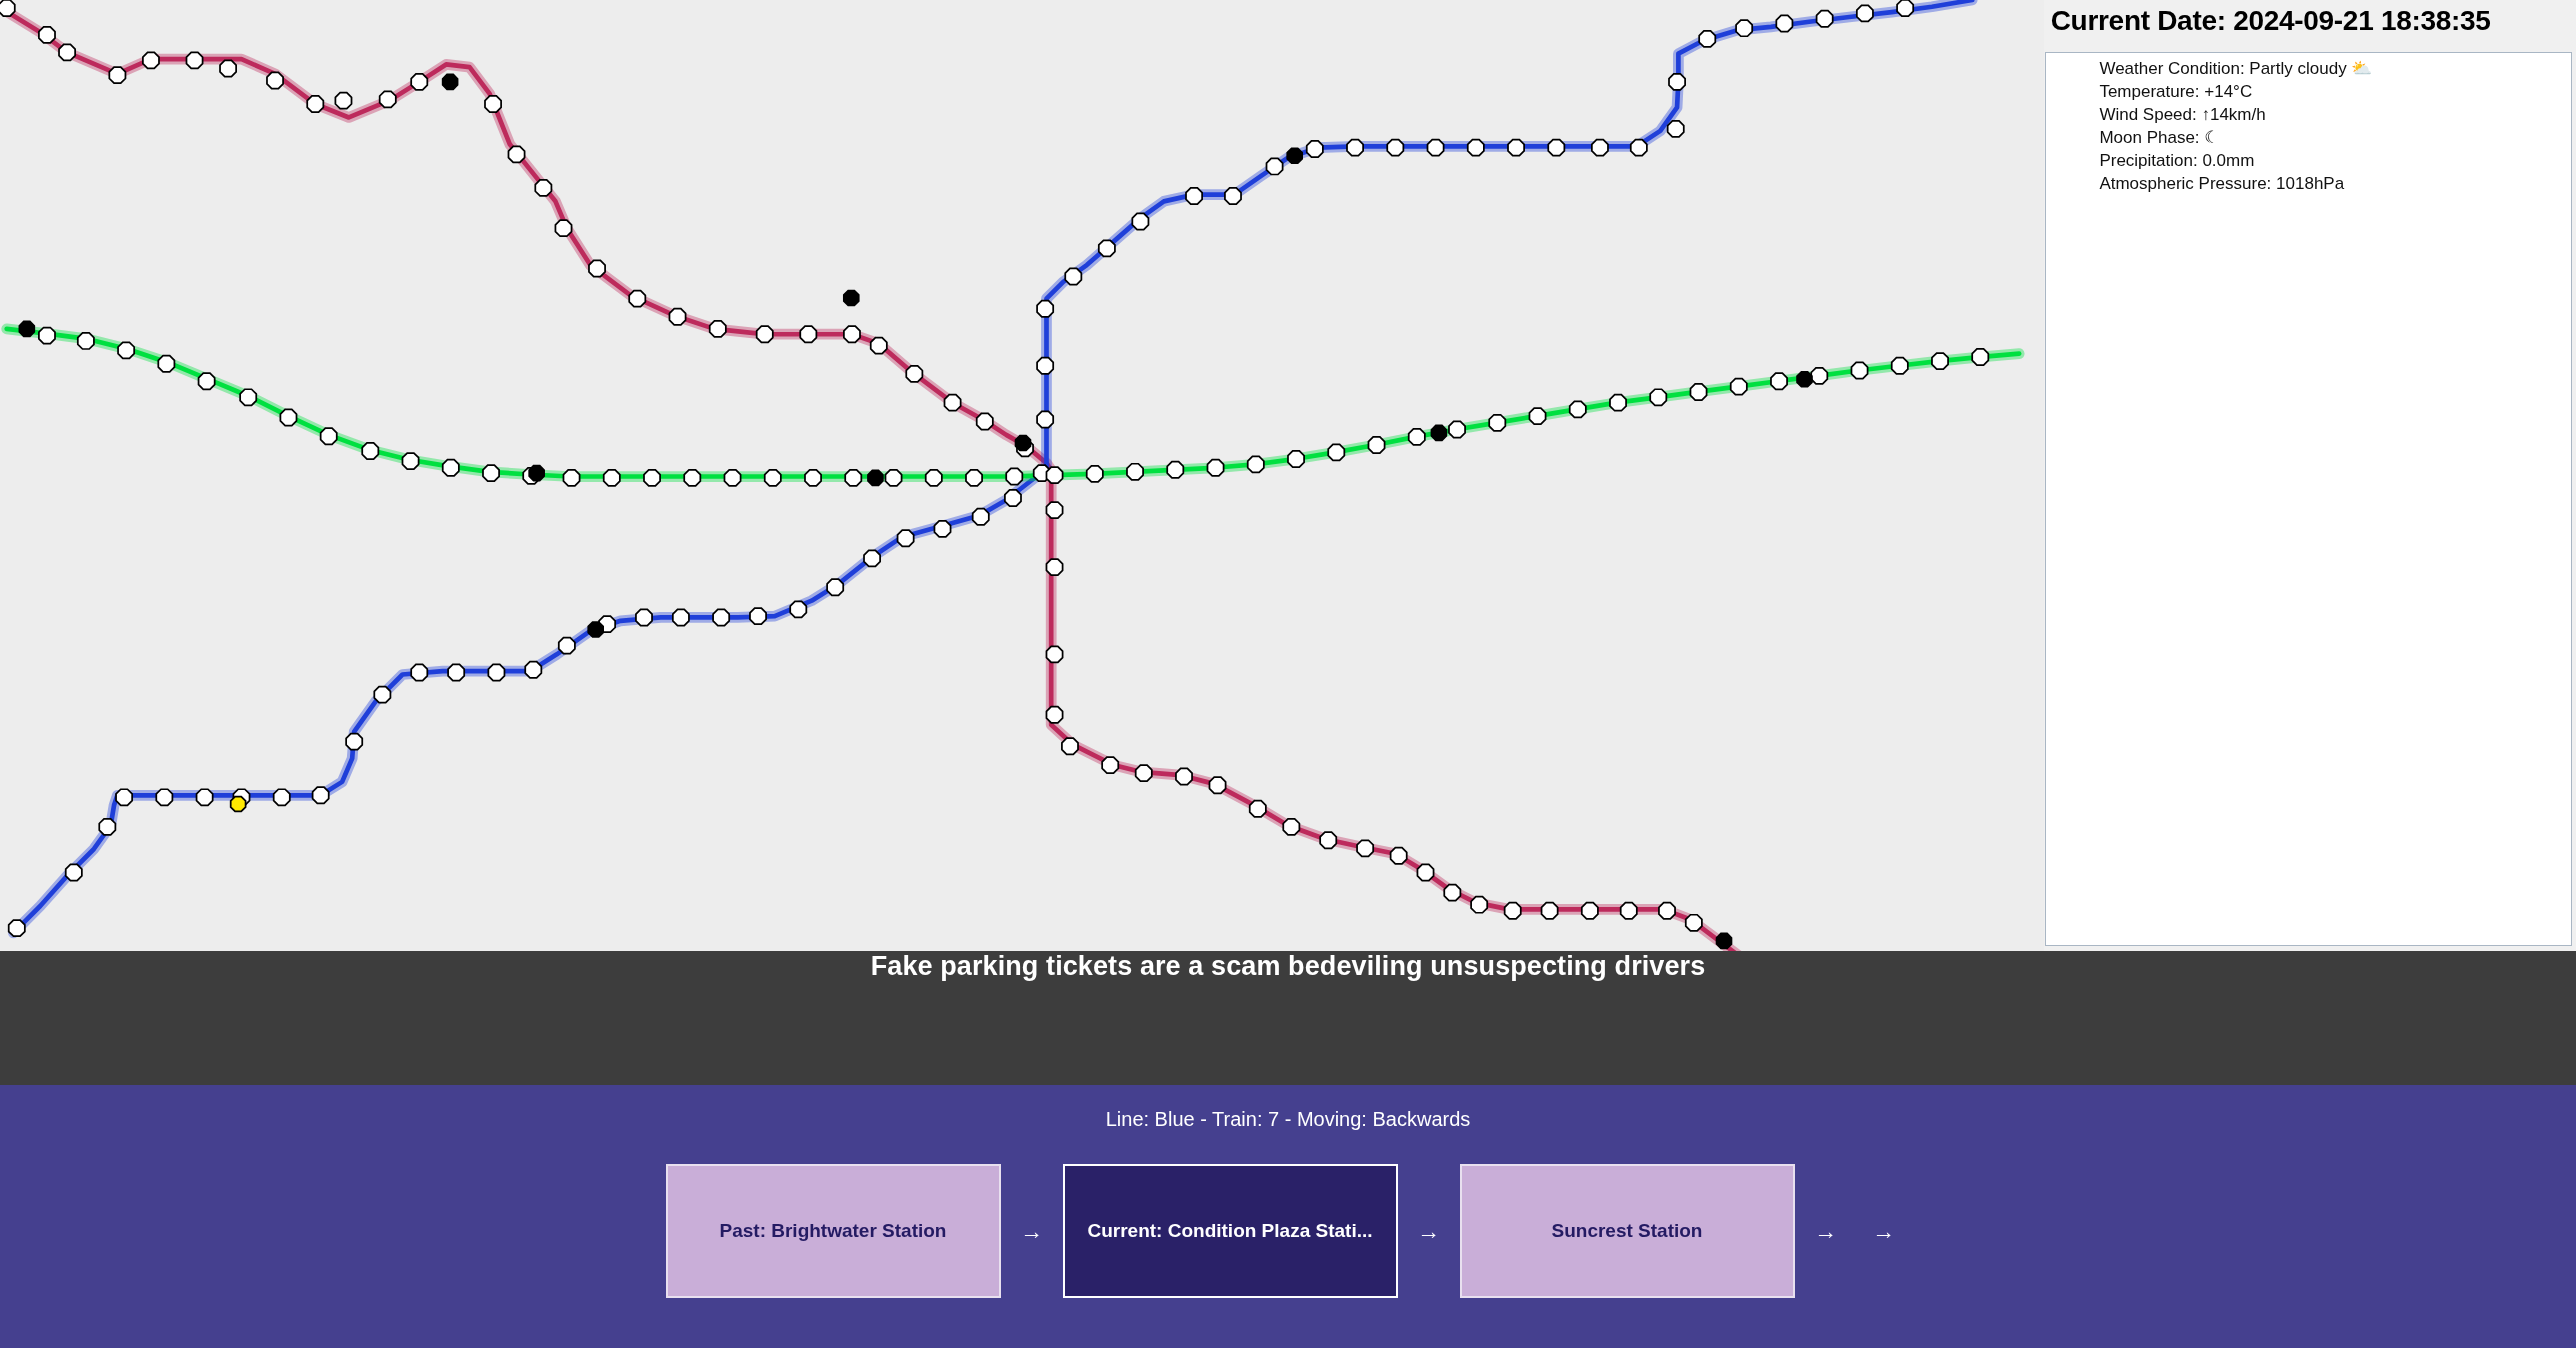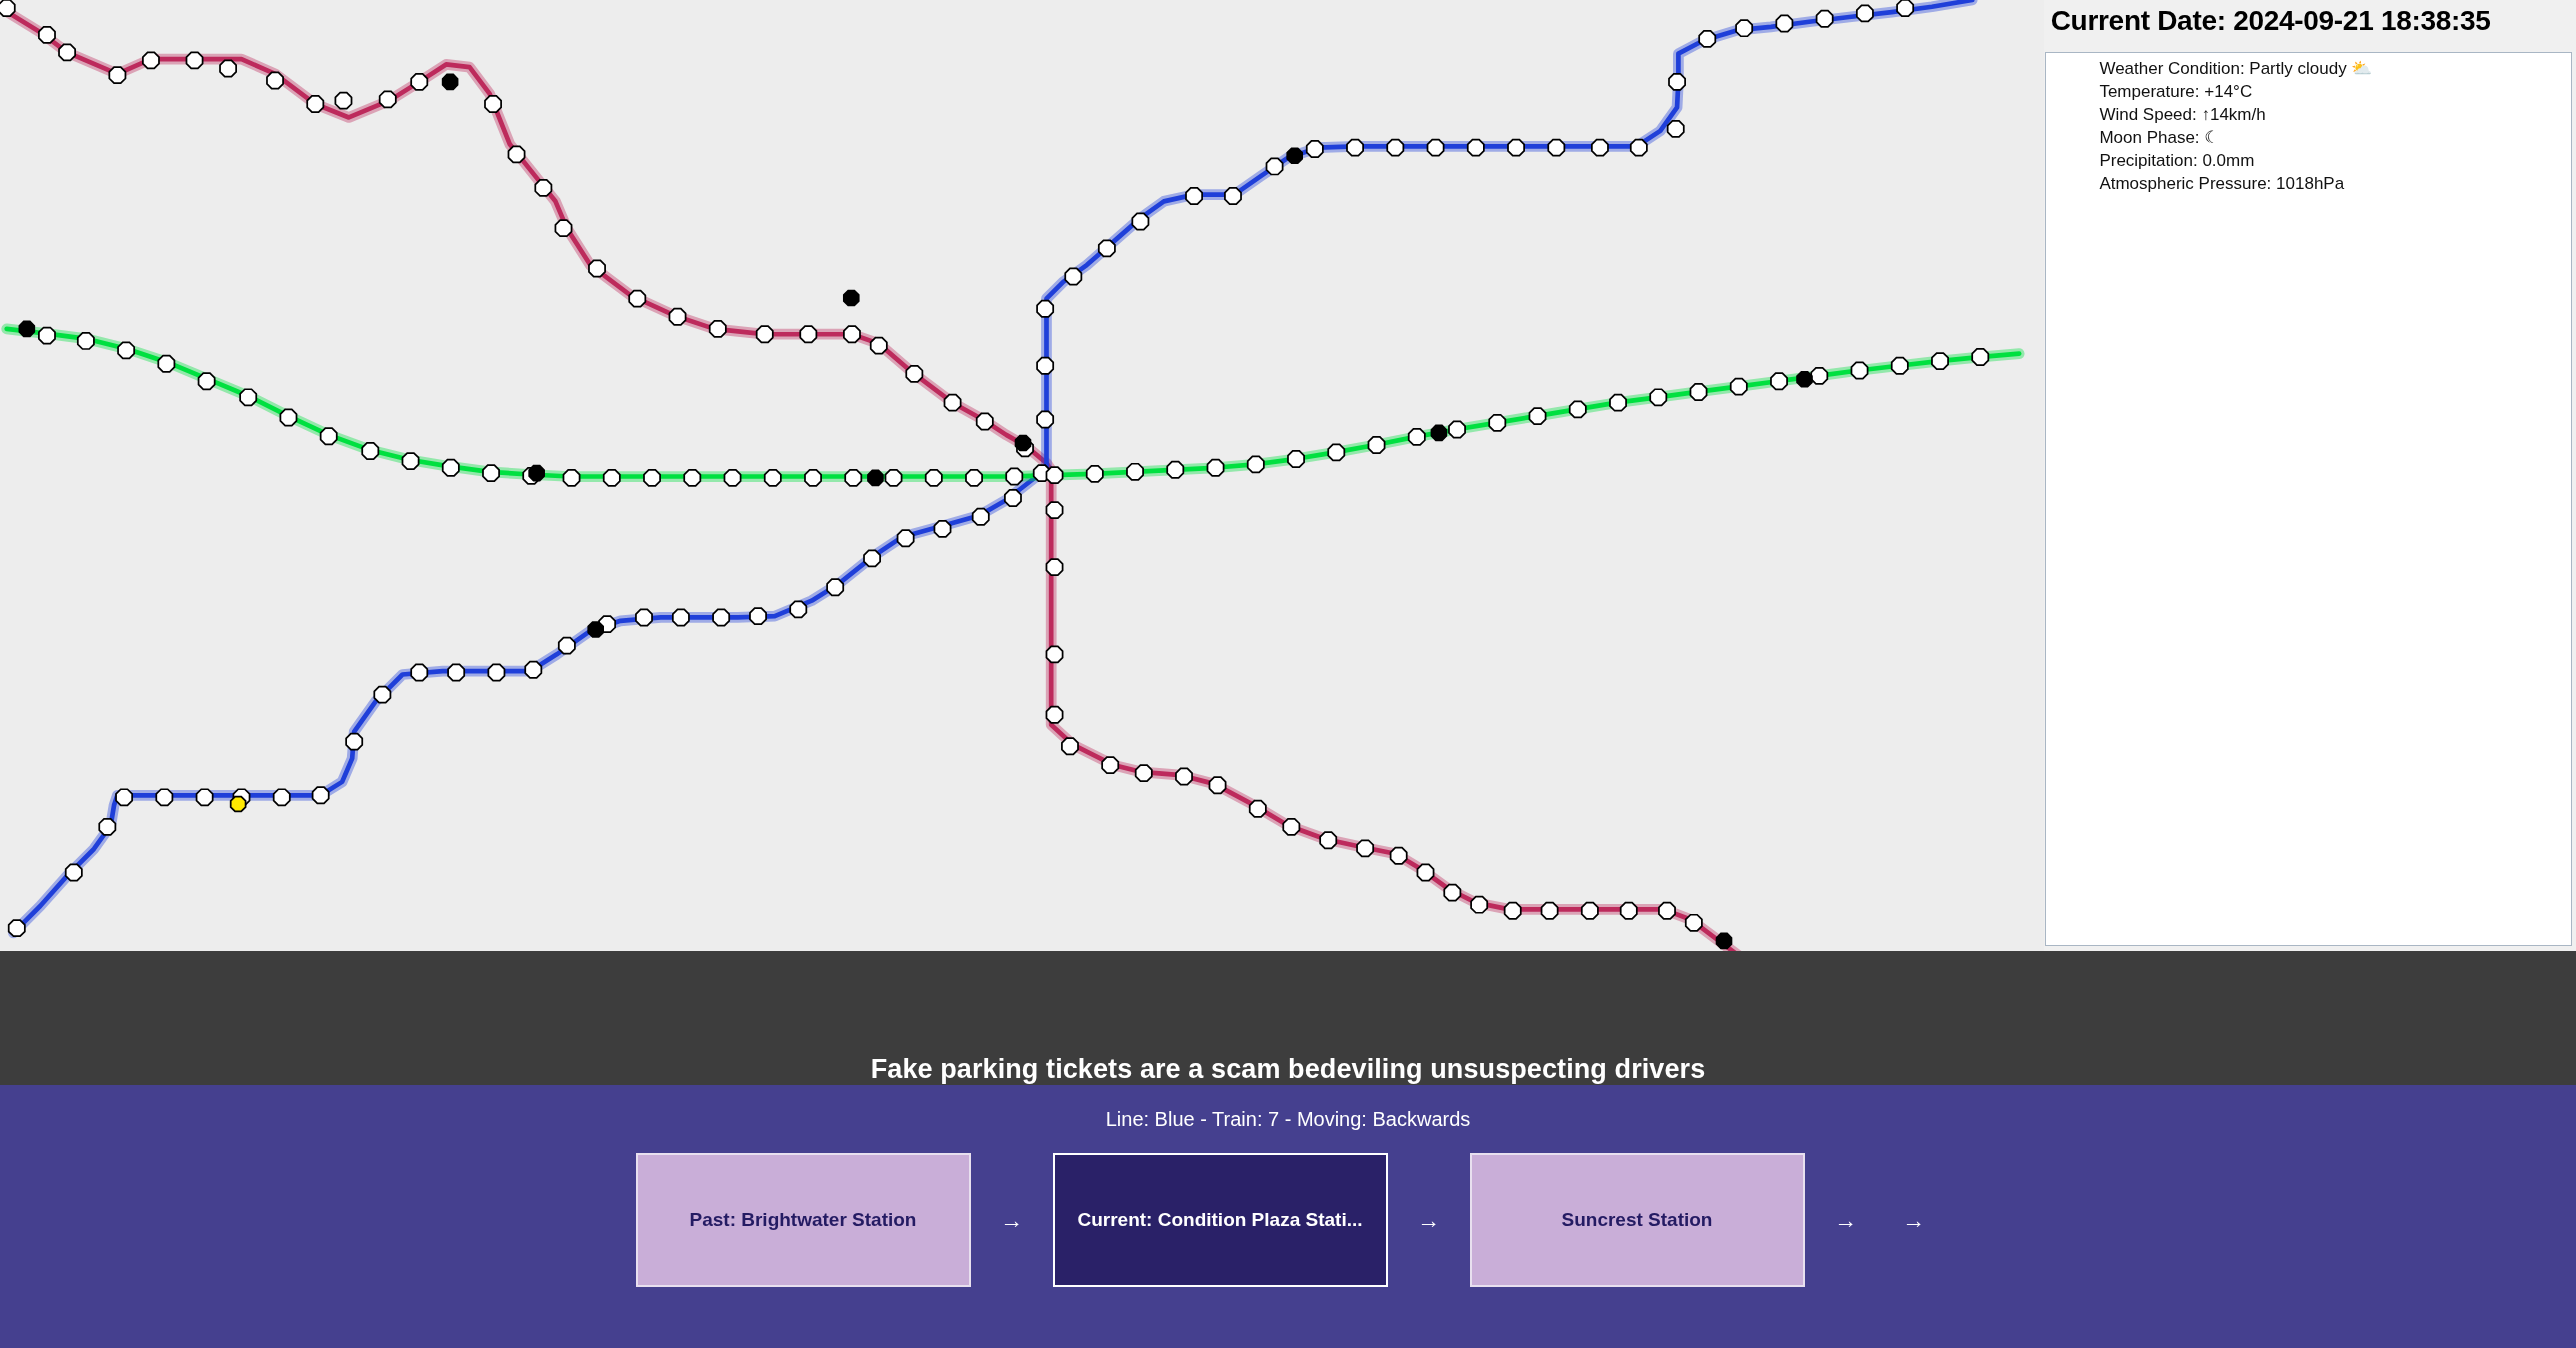--- a/index.html
+++ b/index.html
@@ -15,29 +15,29 @@
   #info-panel{position:absolute;left:2044px;top:0;width:532px;height:951px;background:#f0f0f0;}
   #date-header{position:absolute;left:6.7px;top:5.4px;width:523px;height:36px;
       font-size:28px;font-weight:bold;color:#000;white-space:nowrap;letter-spacing:-0.3px;}
   #weather-box{position:absolute;left:2045px;top:52px;width:527px;height:894px;
       background:#ffffff;border:1.3px solid #a9b6c4;box-sizing:border-box;}
   #weather-list{padding:4px 5.4px 0 5.4px;}
   .weather-line{font-size:17px;line-height:23px;color:#111;white-space:nowrap;margin-left:48px;}
 
   
   #news-bar{position:absolute;left:0;top:951px;width:2576px;height:134px;background:#3d3d3d;
-      display:flex;align-items:flex-end;justify-content:center;}
+      display:flex;align-items:flex-start;justify-content:center;}
   #news-text{font-size:27px;font-weight:bold;color:#ffffff;letter-spacing:0.1px;white-space:nowrap;}
 
   
   #train-bar{position:absolute;left:0;top:1085px;width:2576px;height:264px;background:#45408f;}
   #line-label{position:absolute;left:0;top:23px;width:2576px;text-align:center;
       font-size:20px;font-weight:normal;color:#ffffff;white-space:nowrap;}
-  #station-row{position:absolute;left:0;top:61px;width:2576px;height:148px;
-      display:flex;align-items:center;justify-content:center;gap:14px;}
+  #station-row{position:absolute;left:0;top:72px;width:2576px;height:148px;
+      display:flex;align-items:center;justify-content:center;gap:4px;}
   .station-card{width:335px;height:134px;box-sizing:border-box;
       display:flex;align-items:center;justify-content:center;
       background:#c9aed8;border:2.7px solid #e8e0ef;color:#241b63;
       font-size:19px;font-weight:bold;text-align:center;
       padding:0 6.7px;overflow:hidden;white-space:nowrap;}
   .station-card.current{background:#2a2168;border:2.7px solid #ffffff;color:#ffffff;}
   .arrow{width:54px;text-align:center;color:#ffffff;font-size:23px;line-height:1;}
 </style>
 </head>
 <body>

